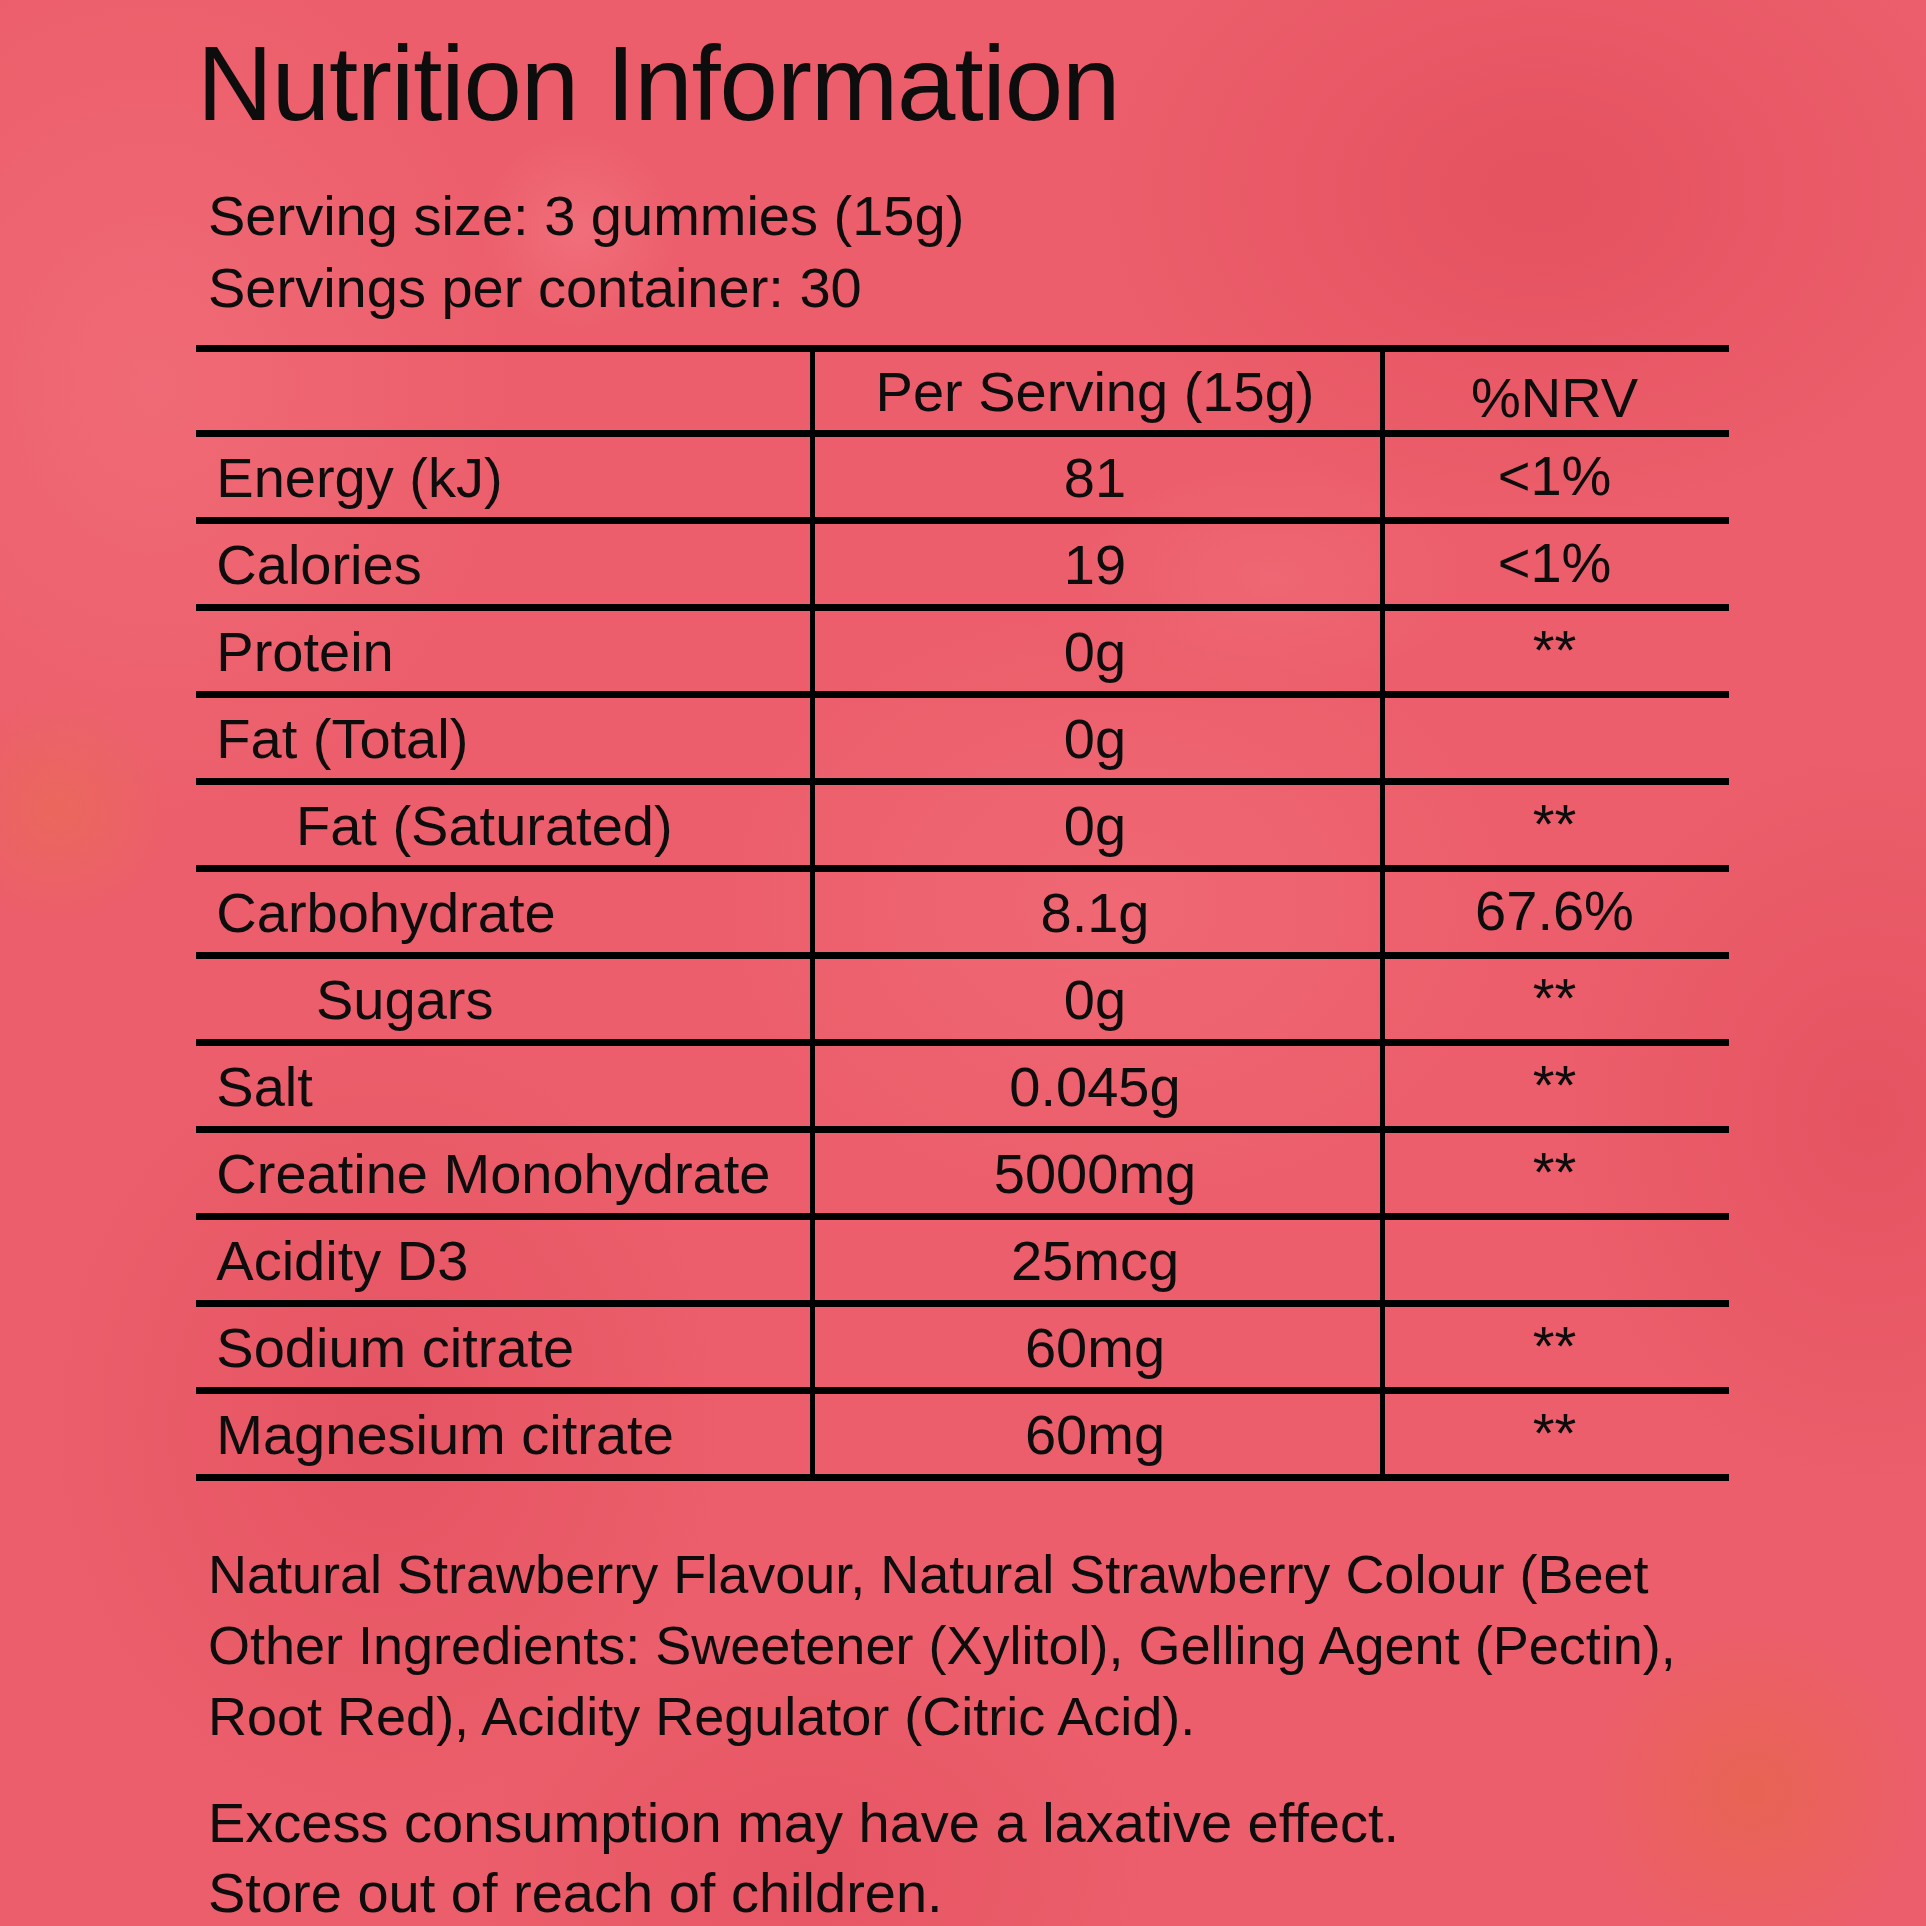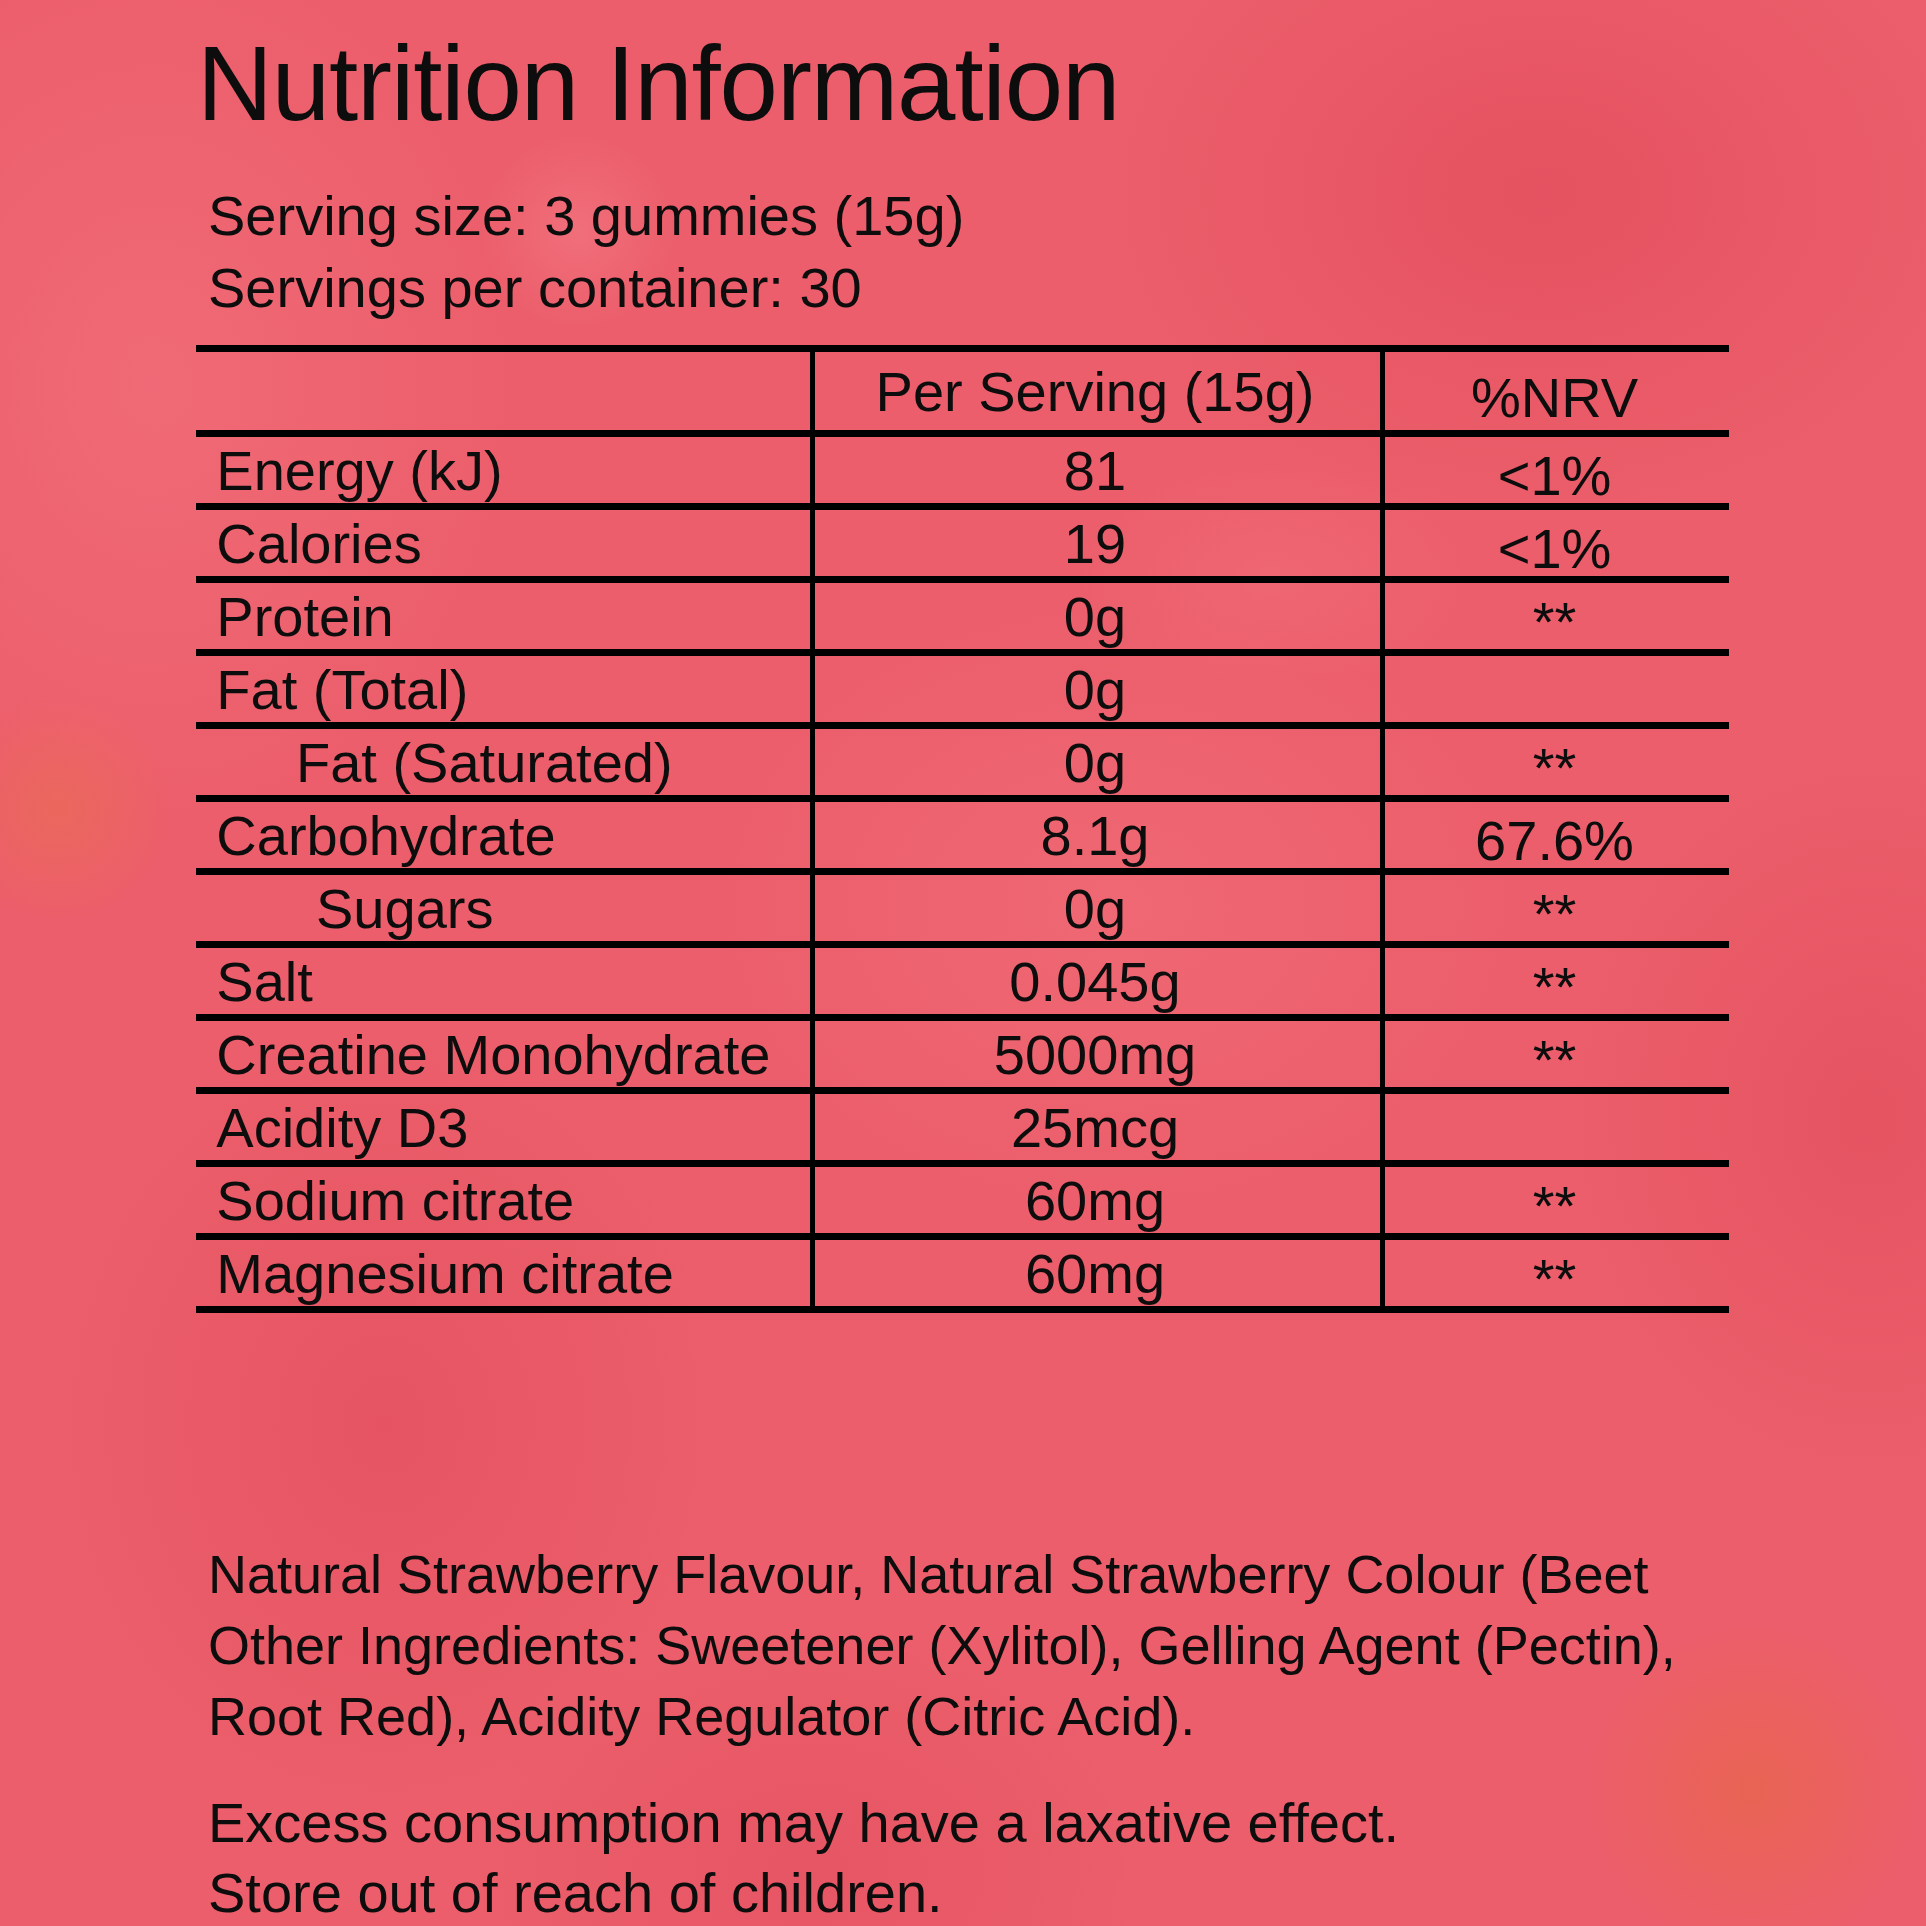--- a/index.html
+++ b/index.html
@@ -59,21 +59,21 @@
     width: 4.8px;
     background: #000;
     z-index: 2;
   }
   .vline1 { left: 614px; }
   .vline2 { left: 1184px; }
 
   .row {
     display: grid;
     grid-template-columns: 614px 570px 349px;
-    height: 73px;
+    height: 87px;
     border-bottom: 7px solid #000;
   }
   .row.head { height: 85px; }
 
   .c {
     display: flex;
     align-items: center;
     font-size: 56px;
     overflow: hidden;
     border-radius: 21px;

